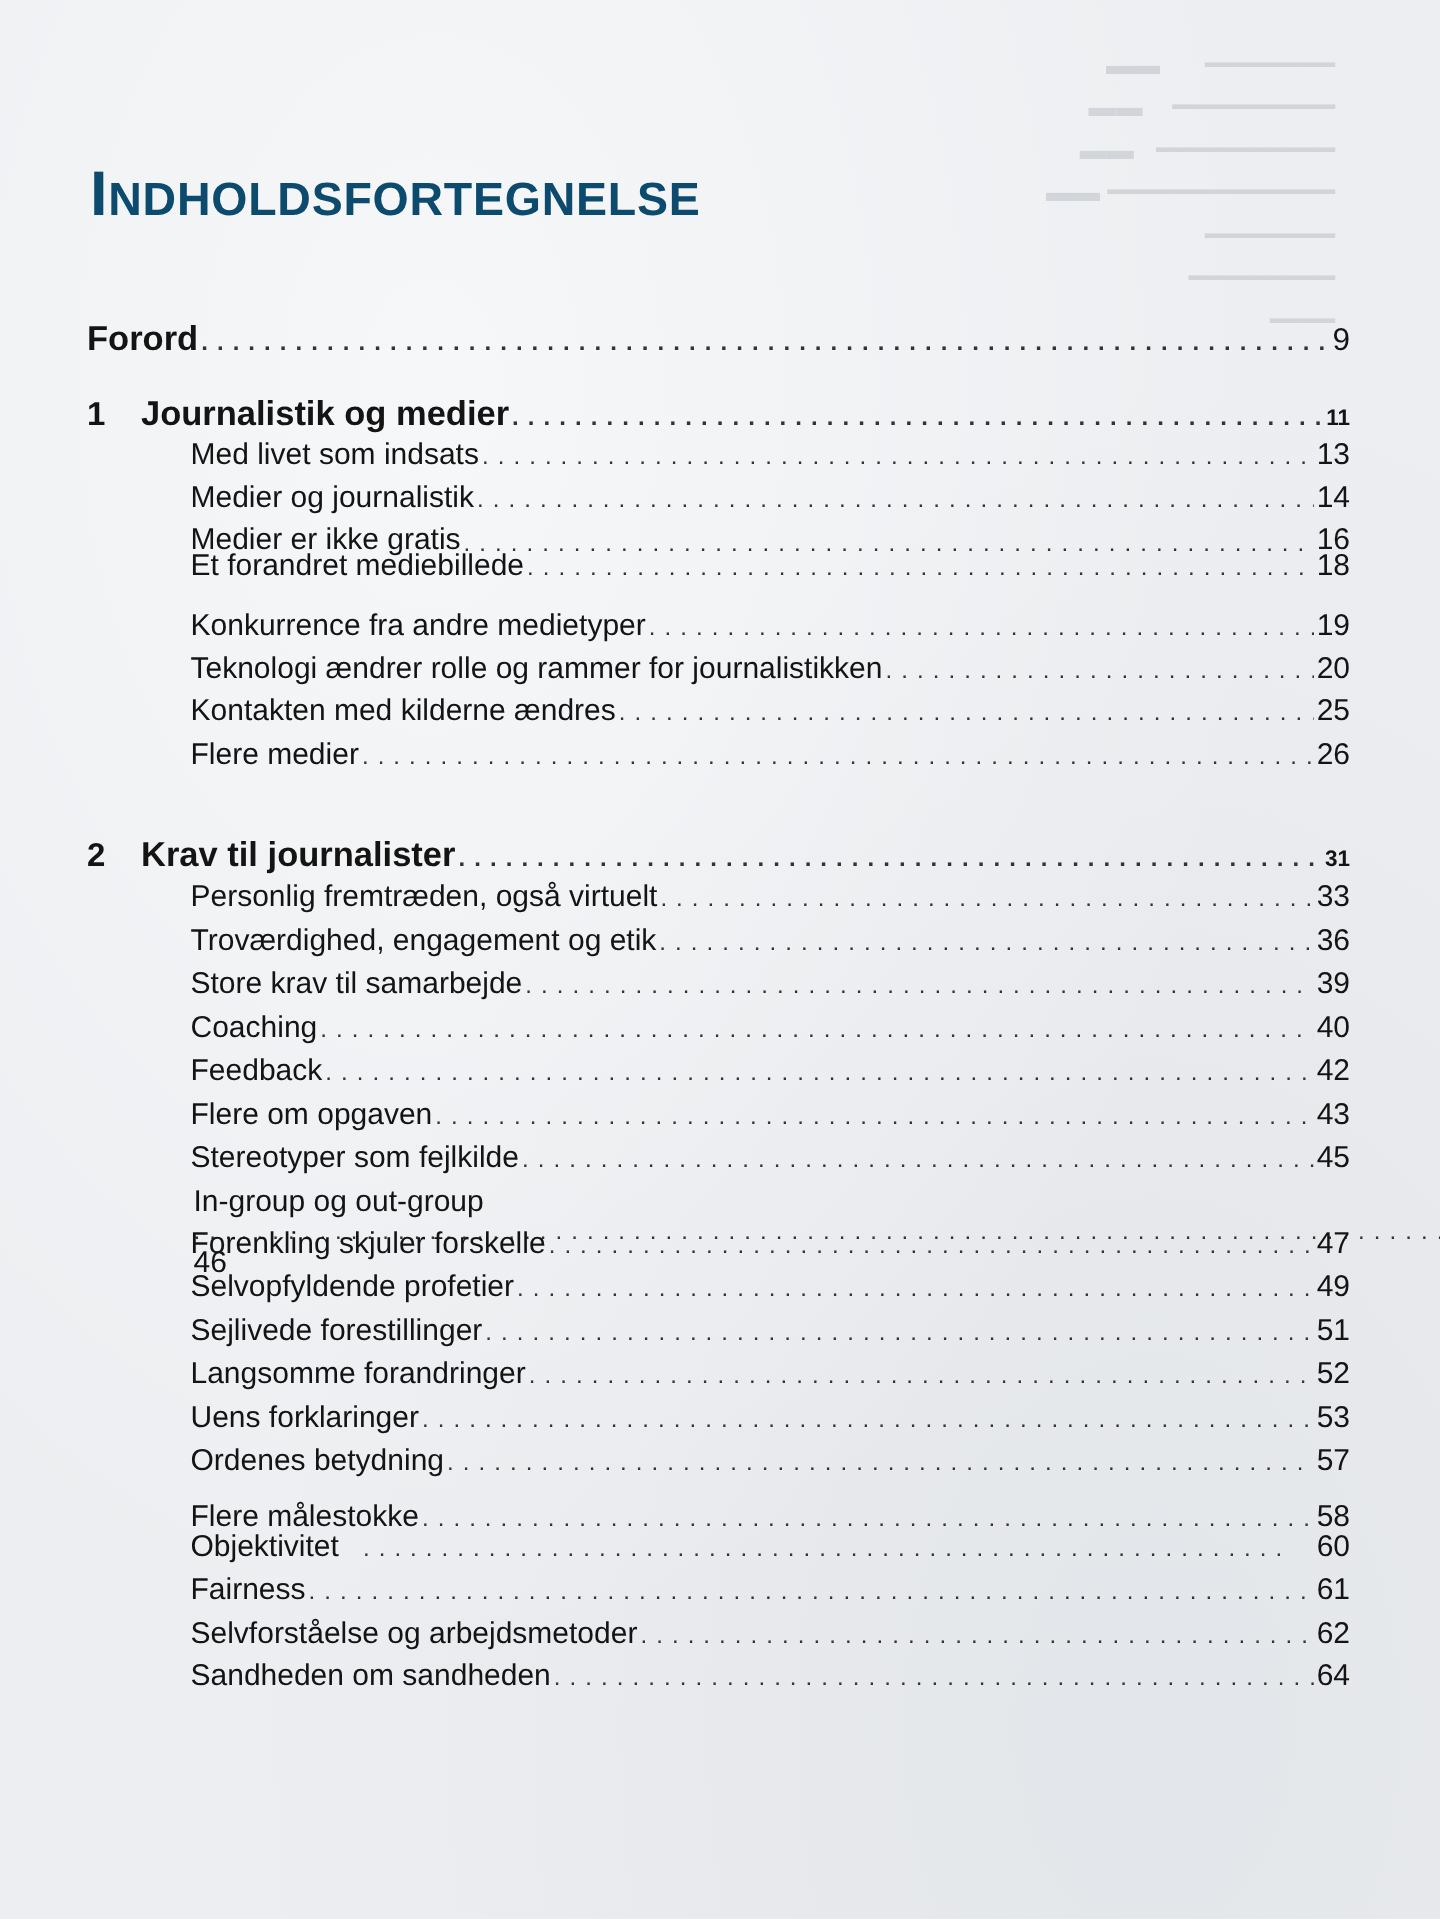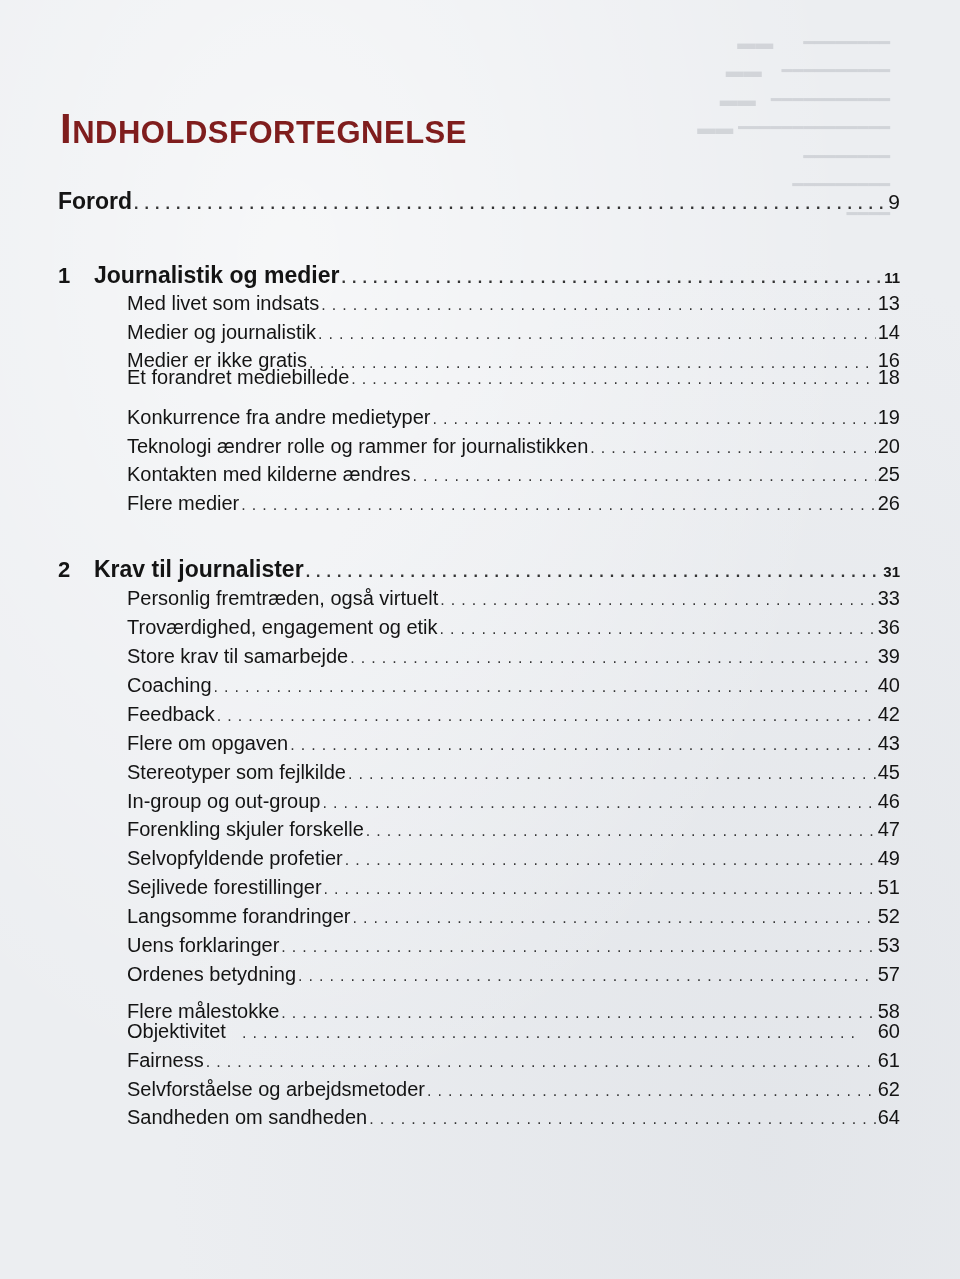--- a/index.html
+++ b/index.html
@@ -36,21 +36,21 @@
       opacity: 0.75;
       pointer-events: none;
     }
     .bleed .bl-line { height: 28.5px; white-space: nowrap; }
 
     .title {
       position: absolute;
       left: 60px;
       top: 84px;
       font-weight: bold;
-      color: #7f1d1d;
+      color: #0c4a6e;
       letter-spacing: 0.5px;
       white-space: nowrap;
     }
     .title .cap { font-size: 42px; }
     .title .rest { font-size: 31px; text-transform: uppercase; }
 
     .toc {
       position: absolute;
       left: 0; top: 0;
       width: 960px;
@@ -106,21 +106,21 @@
     <div class="bl-line">━━━━━━━━━━━━━━&nbsp;▬▬</div>
     <div class="bl-line">━━━━━━━━</div>
     <div class="bl-line">━━━━━━━━━</div>
     <div class="bl-line">━━━━</div>
   </div>
 
   <h1 class="title"><span class="cap">I</span><span class="rest">ndholdsfortegnelse</span></h1>
 
   <div class="toc">
 
-    <div class="row preface" style="top:188px;">
+    <div class="row preface" style="top:212px;">
       <span class="label">Forord</span>
       <span class="leader"></span>
       <span class="page-num">9</span>
     </div>
 
     <div class="row chapter" style="top:262px;">
       <span class="num">1</span>
       <span class="label">Journalistik og medier</span>
       <span class="leader"></span>
       <span class="page-num">11</span>
@@ -202,21 +202,21 @@
     <div class="row section" style="top:732px;">
       <span class="label">Flere om opgaven</span>
       <span class="leader"></span>
       <span class="page-num">43</span>
     </div>
     <div class="row section" style="top:760.5px;">
       <span class="label">Stereotyper som fejlkilde</span>
       <span class="leader"></span>
       <span class="page-num">45</span>
     </div>
-    <div class="row section" style="top:789.5px;">
+    <div class="row section" style="top:789.5px;flex-direction:column;">
       <span class="label">In-group og out-group</span>
       <span class="leader"></span>
       <span class="page-num">46</span>
     </div>
     <div class="row section" style="top:818px;">
       <span class="label">Forenkling skjuler forskelle</span>
       <span class="leader"></span>
       <span class="page-num">47</span>
     </div>
     <div class="row section" style="top:847px;">

